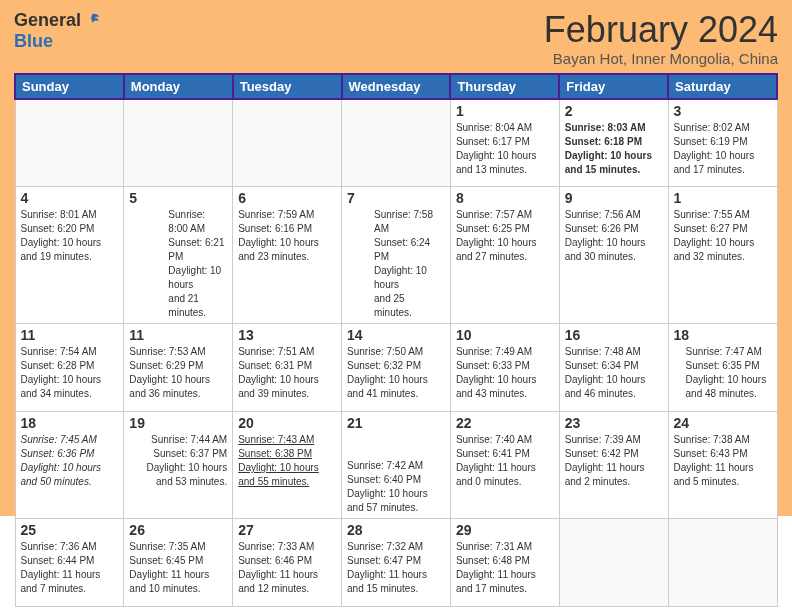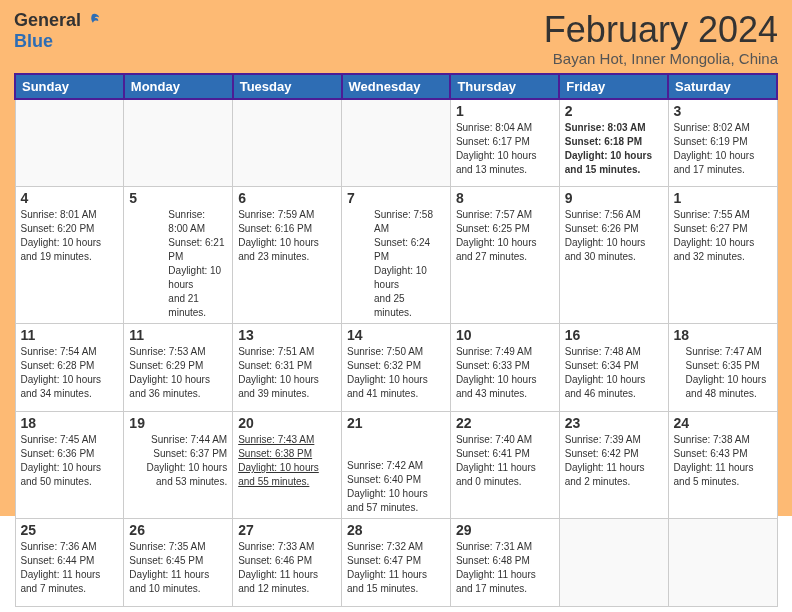--- a/index.html
+++ b/index.html
@@ -258,21 +258,21 @@
             <span class="day-number">18</span>
             <div class="day-info" style="white-space: pre-line; margin-left: 12px;">Sunrise: 7:47 AM
 Sunset: 6:35 PM
 Daylight: 10 hours
 and 48 minutes.</div>
           </td>
         </tr>
         <tr>
           <td>
             <span class="day-number">18</span>
-            <div class="day-info" style="white-space: pre-line;">Sunrise: 7:45 AM
+            <div class="day-info" style="white-space: pre-line; font-style: italic;">Sunrise: 7:45 AM
 Sunset: 6:36 PM
 Daylight: 10 hours
 and 50 minutes.</div>
           </td>
           <td>
             <span class="day-number">19</span>
             <div class="day-info" style="white-space: pre-line; text-align: right;">Sunrise: 7:44 AM
 Sunset: 6:37 PM
 Daylight: 10 hours
 and 53 minutes.</div>

